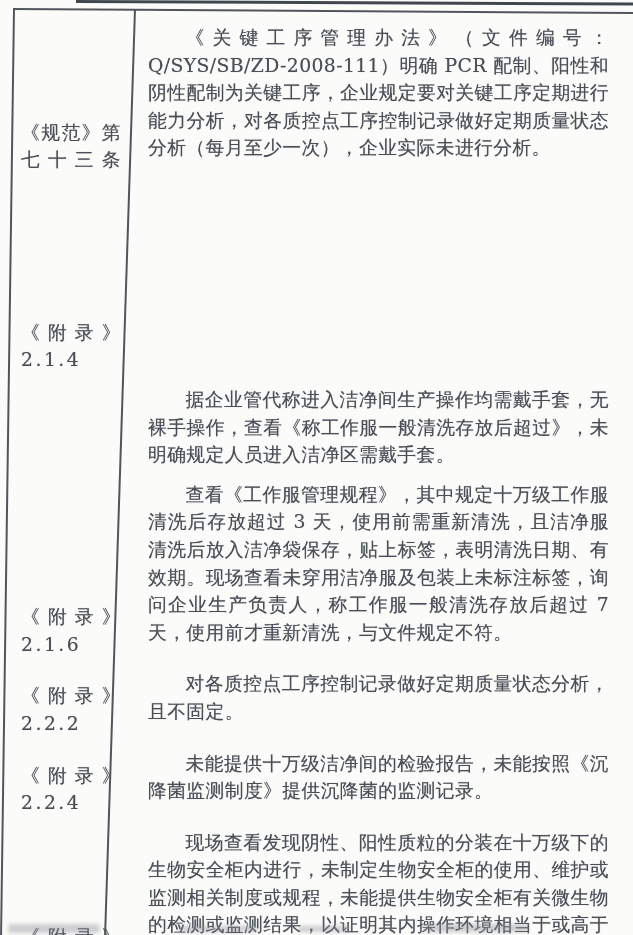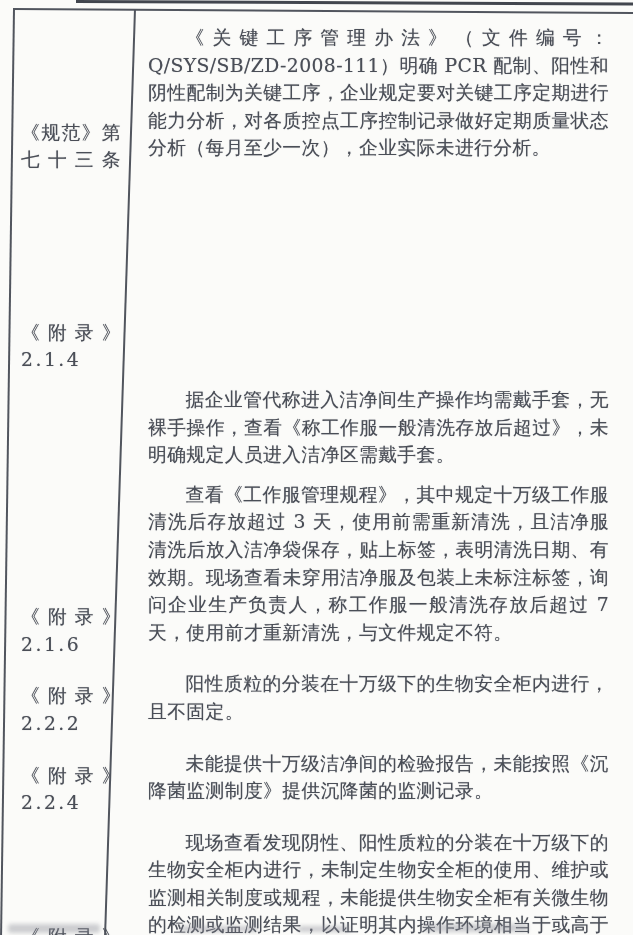--- a/index.html
+++ b/index.html
@@ -123,21 +123,21 @@
         <p>查看《工作服管理规程》，其中规定十万级工作服清洗后存放超过 3 天，使用前需重新清洗，且洁净服清洗后放入洁净袋保存，贴上标签，表明清洗日期、有效期。现场查看未穿用洁净服及包装上未标注标签，询问企业生产负责人，称工作服一般清洗存放后超过 7 天，使用前才重新清洗，与文件规定不符。</p>
       </div>
     </div>
 
     <div class="row r4">
       <div class="ref">
         <div class="ref-title">《附录》</div>
         <div class="ref-num">2.2.2</div>
       </div>
       <div class="cell">
-        <p>阳性质粒的分装在十万级下的生物安全柜内进行，且不固定。</p>
+        <p>对各质控点工序控制记录做好定期质量状态分析，且不固定。</p>
       </div>
     </div>
 
     <div class="row r5">
       <div class="ref">
         <div class="ref-title">《附录》</div>
         <div class="ref-num">2.2.4</div>
       </div>
       <div class="cell">
         <p>未能提供十万级洁净间的检验报告，未能按照《沉降菌监测制度》提供沉降菌的监测记录。</p>

